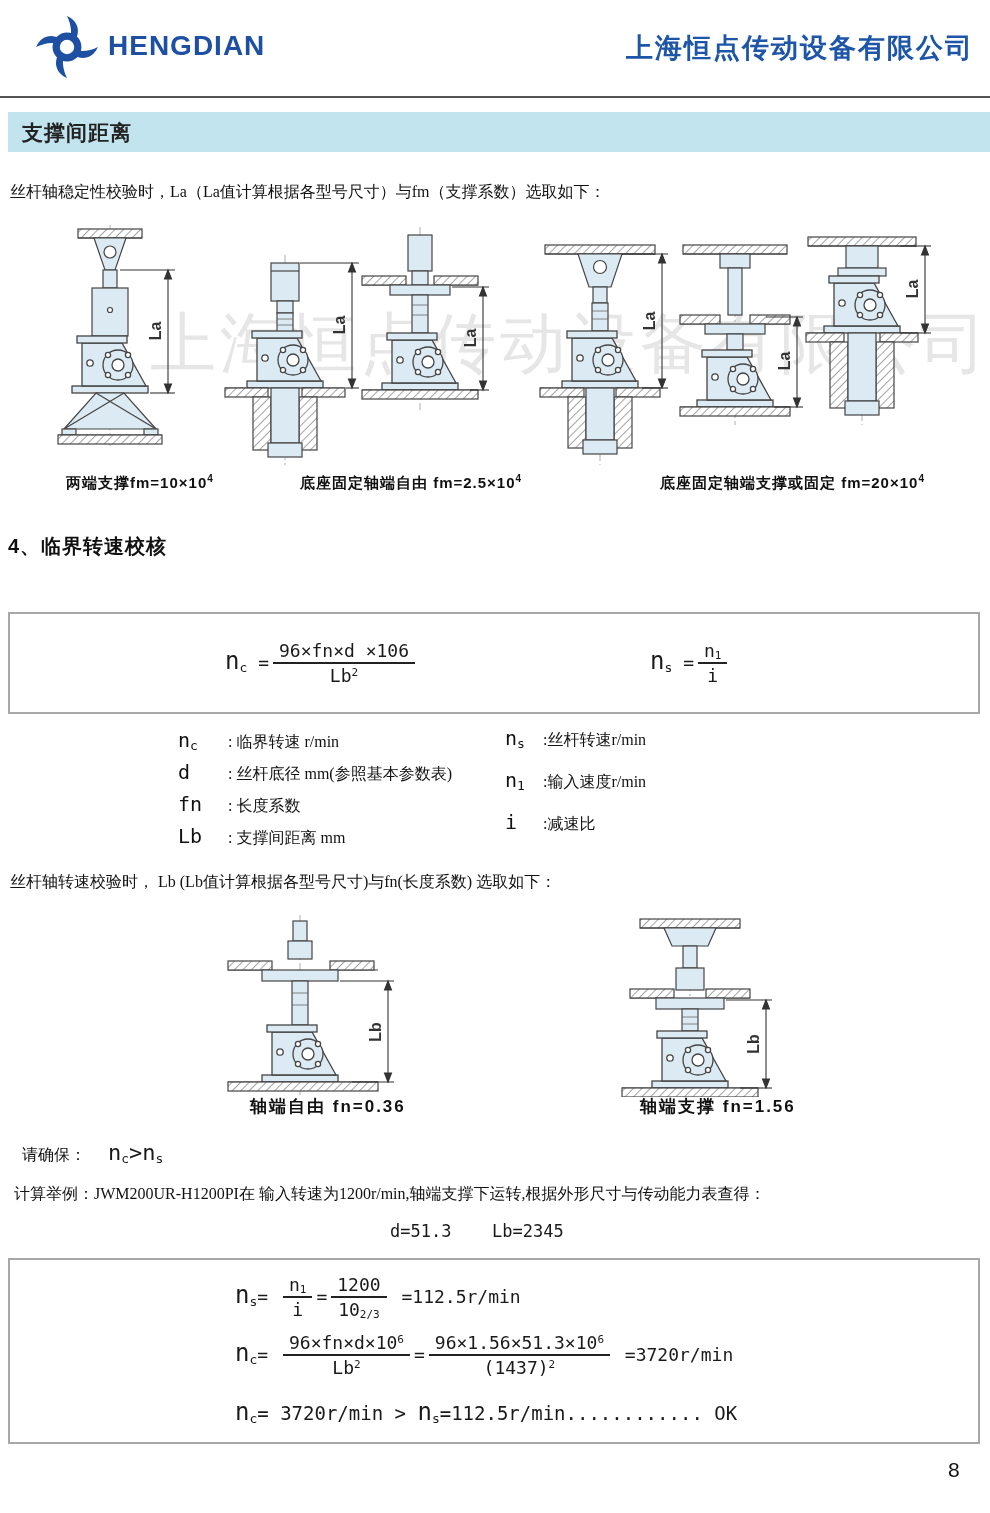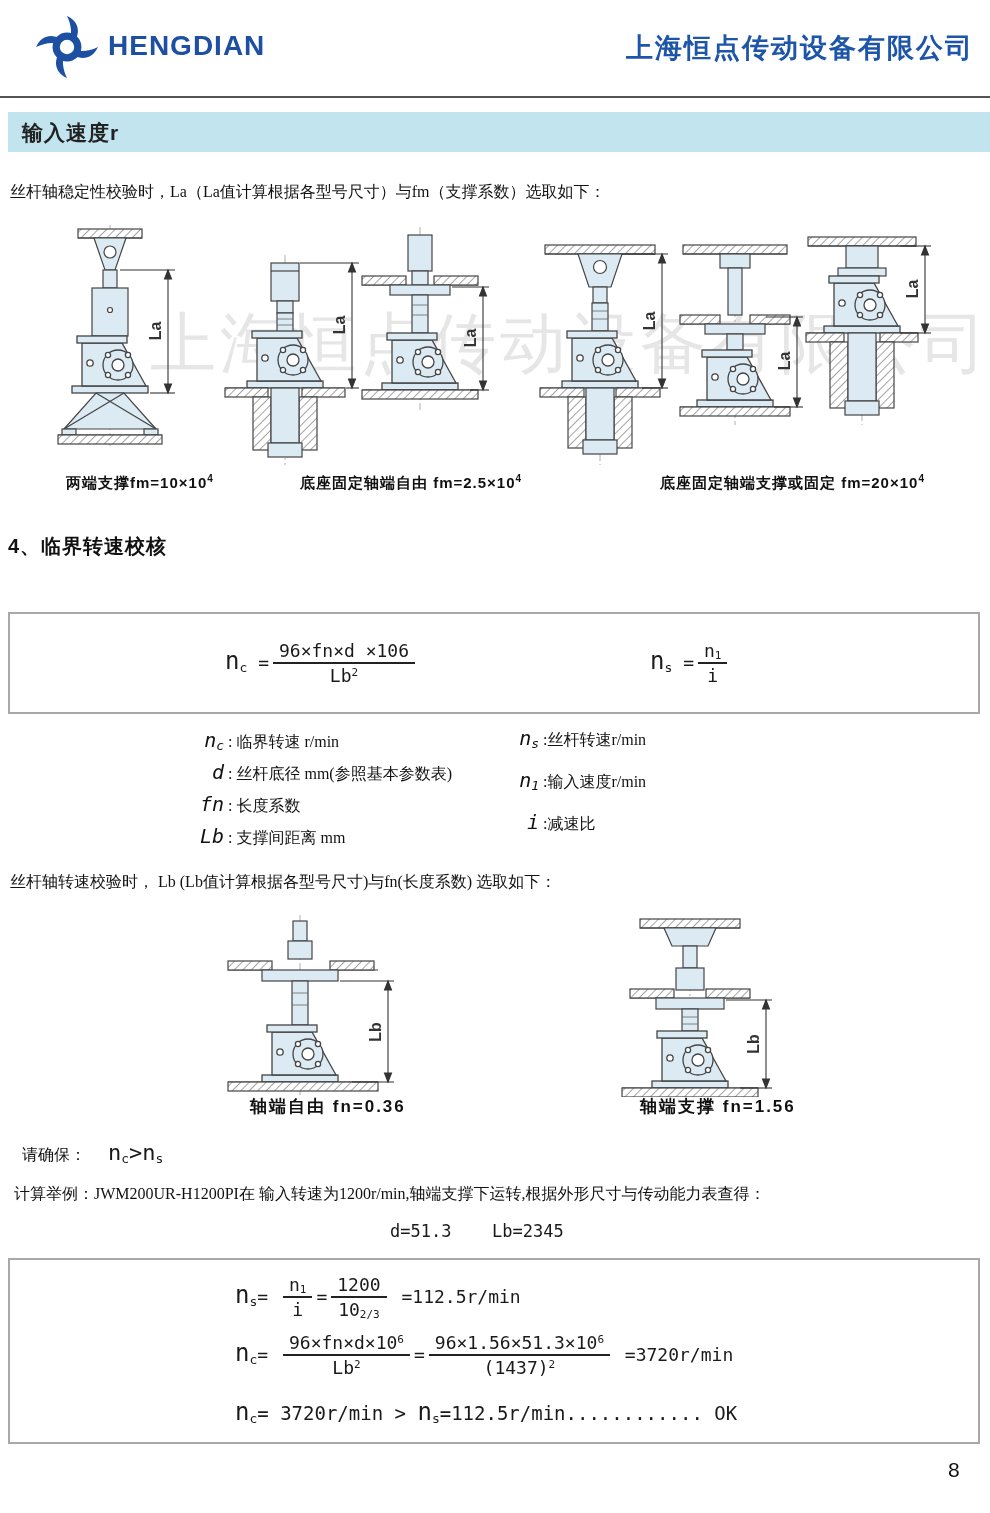--- a/index.html
+++ b/index.html
@@ -38,22 +38,22 @@
   .sub{font-size:13px;vertical-align:-3px;}
   .frac{display:inline-block;vertical-align:middle;text-align:center;margin:0 4px;}
   .frac .fn{display:block;border-bottom:2px solid #222;padding:0 6px;line-height:1.2;}
   .frac .fd{display:block;line-height:1.25;padding-top:1px;}
   .fsup{font-size:11px;vertical-align:6px;}
   .fsub{font-size:11px;vertical-align:-2px;}
   .f-line{position:absolute;white-space:nowrap;font-size:18px;}
   
   .legend-col{position:absolute;font-size:16px;color:#111;}
   .lg-row{display:flex;align-items:baseline;margin-bottom:7px;white-space:nowrap;}
-  .lg-sym{display:inline-block;min-width:46px;text-align:right;font-family:"DejaVu Sans Mono",monospace;
-          font-size:20px;font-style:italic;}
+  .lg-sym{display:inline-block;min-width:46px;font-family:"DejaVu Sans Mono",monospace;
+          font-size:20px;}
   .lg-desc{margin-left:4px;}
   .legend-right .lg-row{margin-bottom:17px;}
   
   .pagenum{position:absolute;left:948px;top:1458px;font-size:21px;font-family:"Liberation Sans",sans-serif;color:#111;}
 </style>
 </head>
 <body>
 
 <div class="page">
 
@@ -87,21 +87,21 @@
         <path d="M32 62 C 18 56, 18 40, 31 32 C 26 44, 28 54, 32 62 Z"></path>
         <path d="M2 32 C 8 18, 24 18, 32 31 C 20 26, 10 28, 2 32 Z"></path>
       </g>
       <circle cx="32" cy="32" r="7" fill="#ffffff"></circle>
     </svg>
     <div class="brand">HENGDIAN</div>
     <div class="company">上海恒点传动设备有限公司</div>
   </div>
 
   <div class="banner">
-    <div class="banner-title">输入速度r</div>
+    <div class="banner-title">支撑间距离</div>
   </div>
 
   <div class="txt" style="left:10px;top:182px;">丝杆轴稳定性校验时，La（La值计算根据各型号尺寸）与fm（支撑系数）选取如下：</div>
 
   <div class="row1">
     <div class="watermark">上海恒点传动设备有限公司</div>
     <svg class="row-svg" width="990" height="245" viewBox="0 0 990 245">
 
       <g stroke="#444" stroke-width="1.2" fill="#dcebf3">
         <line x1="110" y1="0" x2="110" y2="222" stroke="#999" stroke-width="0.8" stroke-dasharray="8 3 2 3" fill="none"></line>

